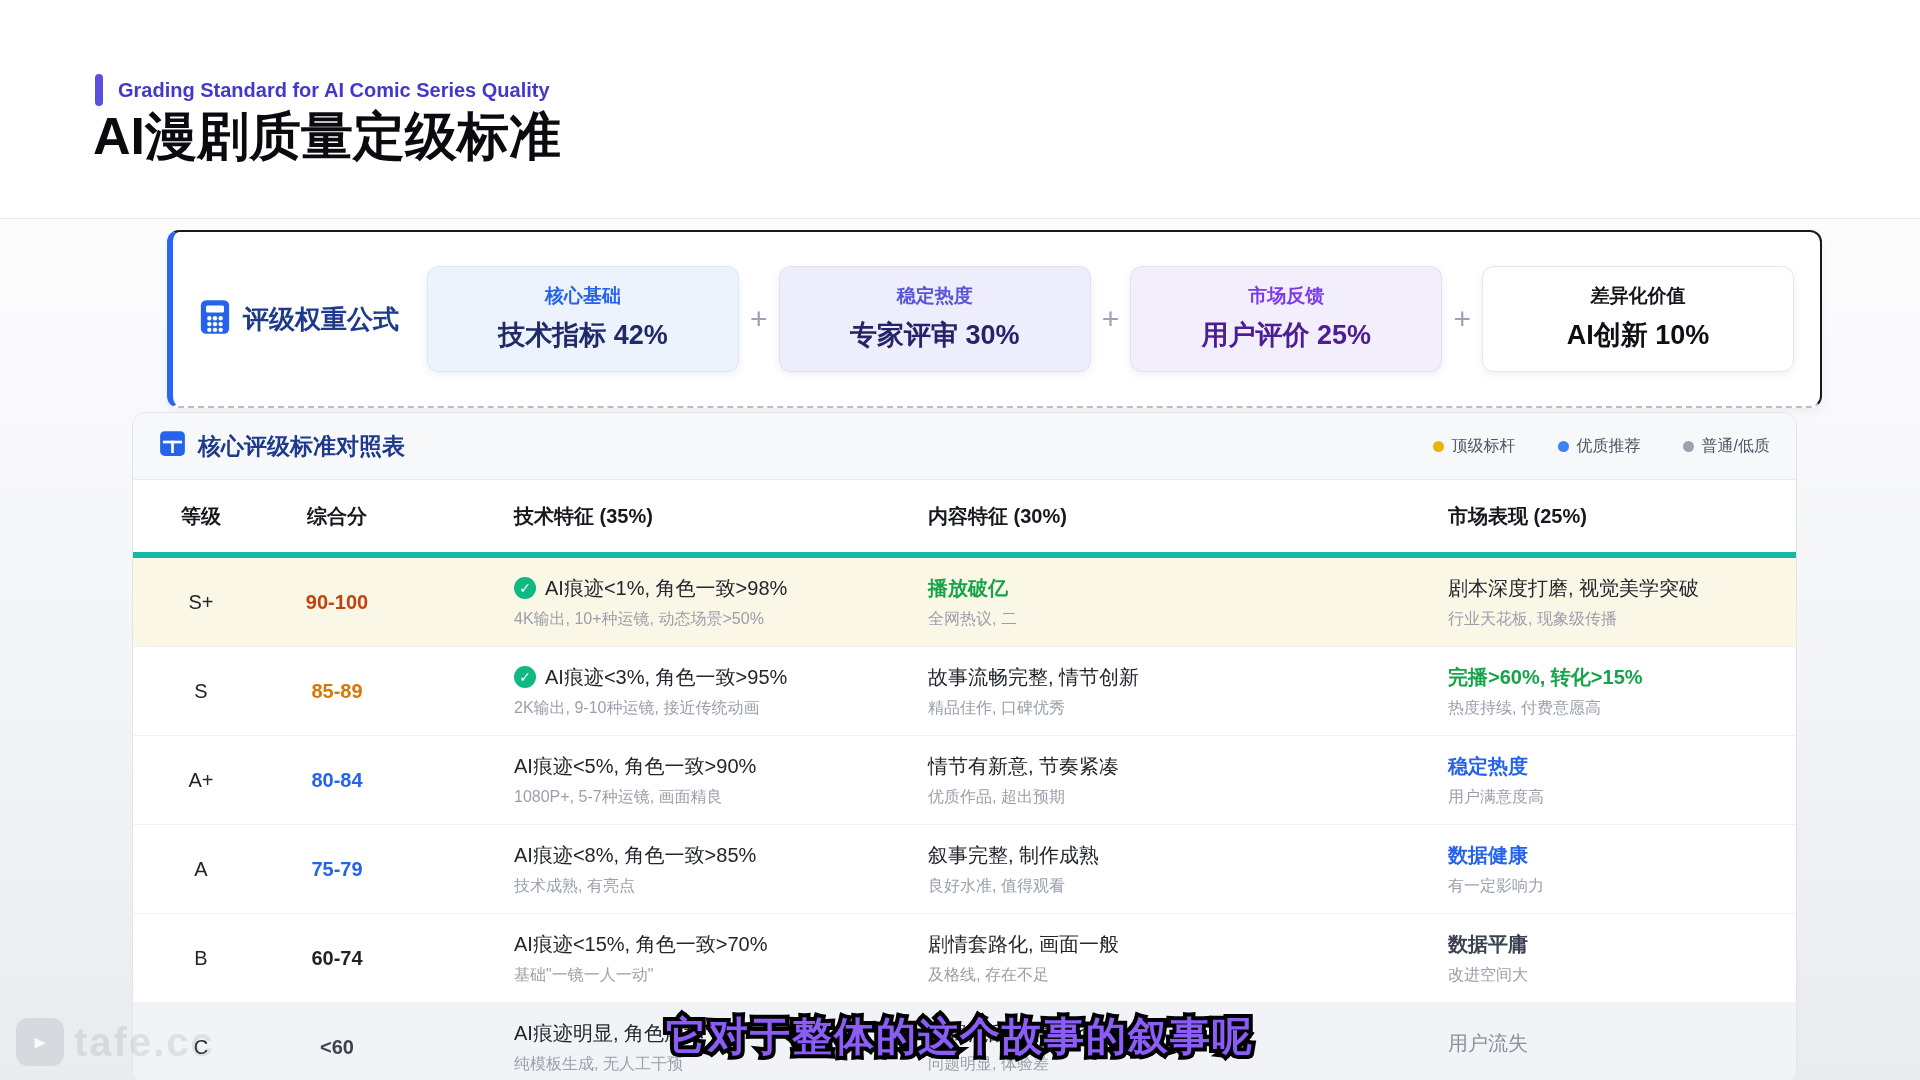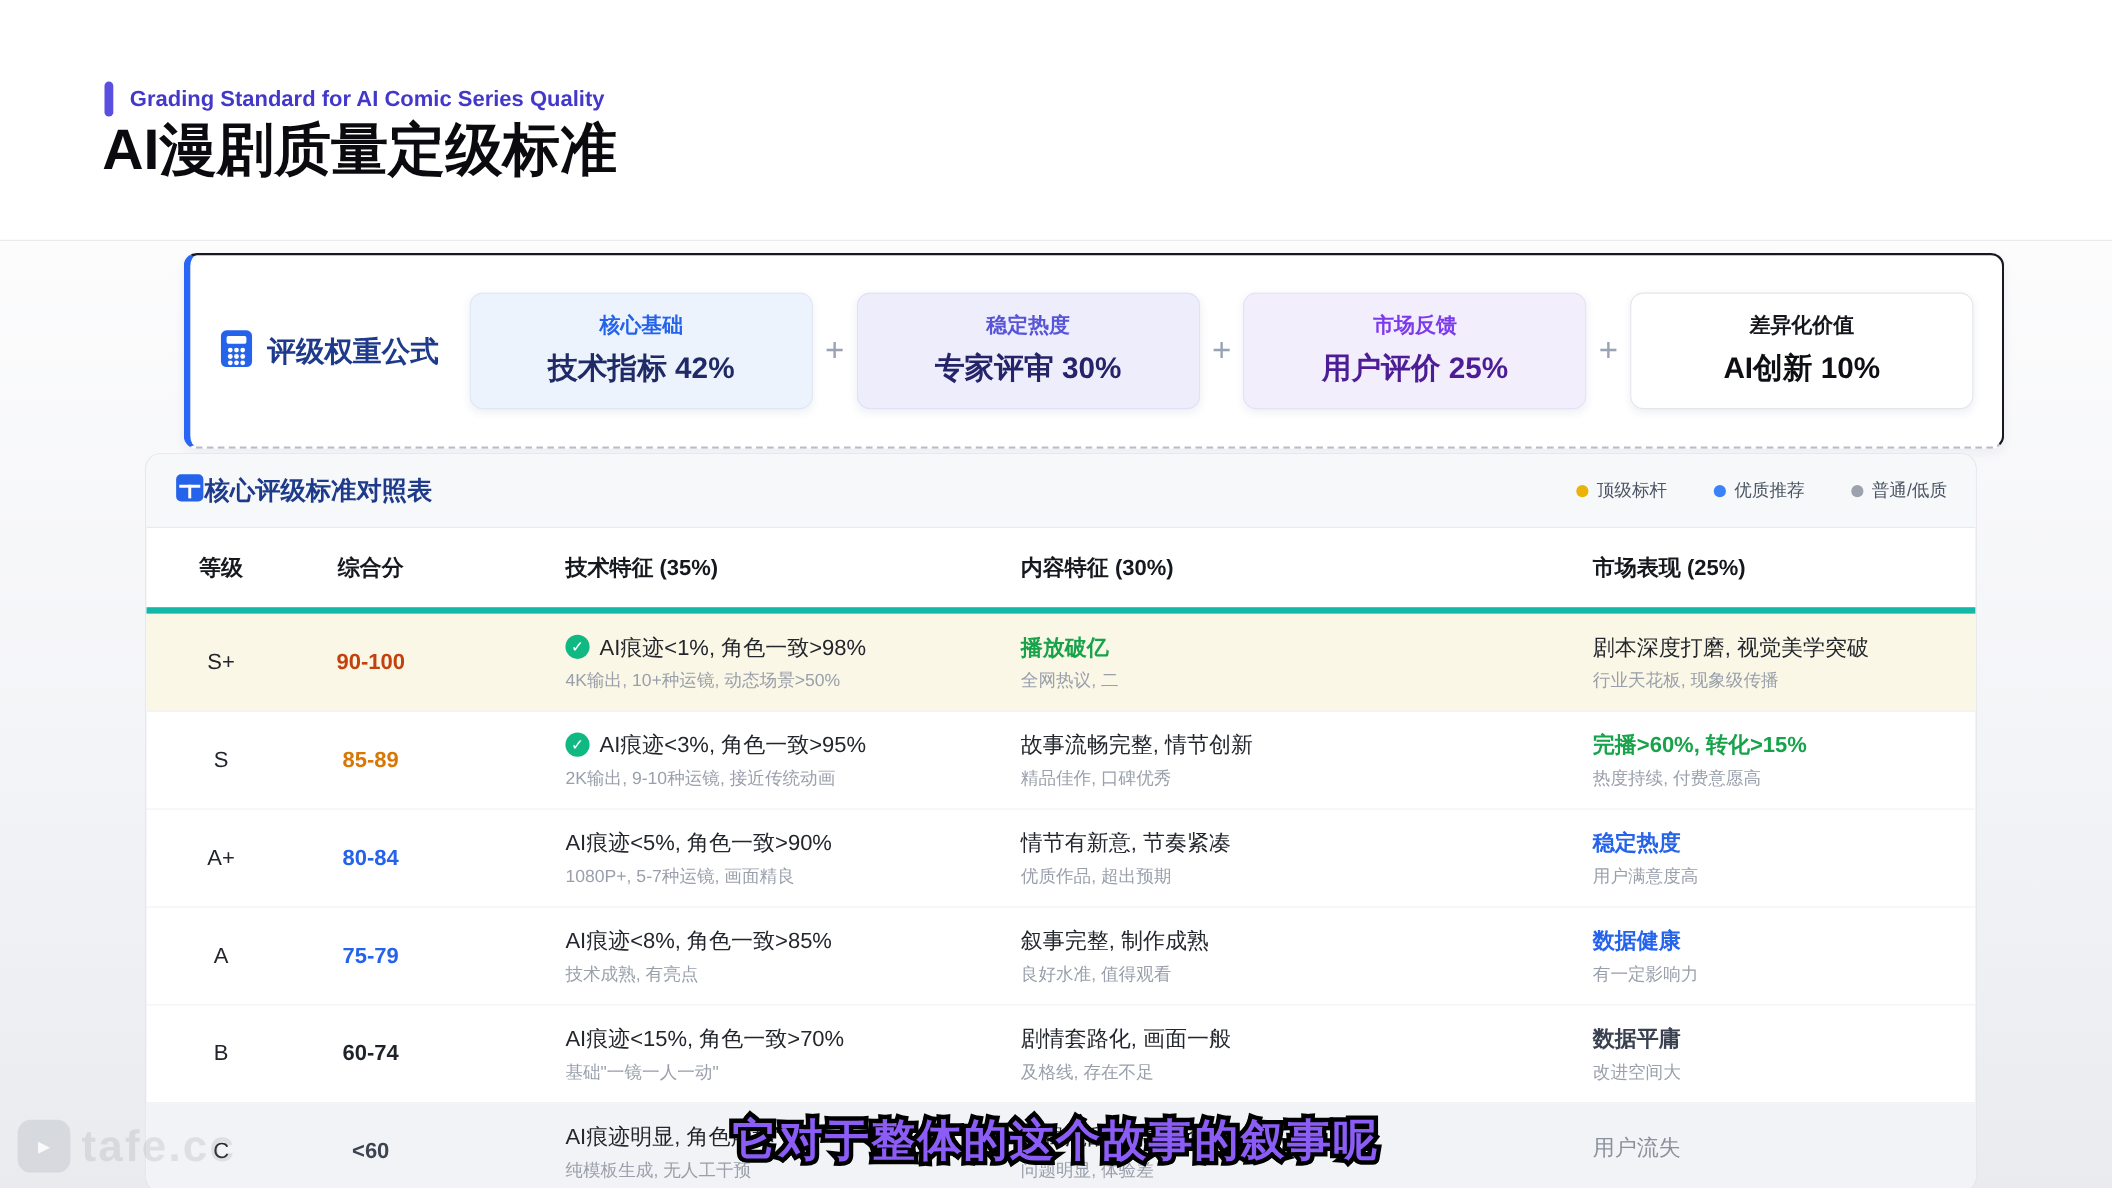--- a/index.html
+++ b/index.html
@@ -33,21 +33,21 @@
   .fc2{background:#ededfc}.fc2 .tag{color:#5754d8}.fc2 .val{color:#262468}
   .fc3{background:#f3eefc}.fc3 .tag{color:#7c3aed}.fc3 .val{color:#4c1d95}
   .fc4{background:#ffffff;border:1px solid #e4e6eb}.fc4 .tag{color:#15171c}.fc4 .val{color:#0d0f14}
   .fplus{flex:1;text-align:center;font-size:30px;color:#9aa3b3;font-weight:500;}
 
   
   .tpanel{position:absolute;left:132px;top:412px;width:1665px;height:672px;background:#fff;
           border:1px solid #e1e4e9;border-radius:14px;overflow:hidden;box-sizing:border-box;}
   .tp-head{height:66px;background:#f7f8fa;border-bottom:1px solid #e8eaee;display:flex;align-items:center;
            justify-content:space-between;padding:0 26px;}
-  .tp-title{display:flex;align-items:center;gap:0;font-size:23px;font-weight:800;color:#1e3a8a;}
+  .tp-title{display:flex;align-items:center;gap:12px;font-size:23px;font-weight:800;color:#1e3a8a;}
   .legend{display:flex;align-items:center;gap:42px;}
   .legend-item{display:flex;align-items:center;gap:8px;font-size:16px;color:#4b5563;}
   .dot{width:11px;height:11px;border-radius:50%;}
 
   .grid{display:grid;grid-template-columns:136px 136px 523px 520px 1fr;align-items:center;}
   .colheads{height:72px;border-bottom:6px solid #14b8a6;font-size:20px;font-weight:700;color:#15181d;}
   .c-center{text-align:center;}
   .c-tech{padding-left:109px;box-sizing:border-box;}
   .trow{height:88px;border-bottom:1px solid #f0f1f4;}
   .row-c{border-bottom:none;background:#f2f3f6;}

